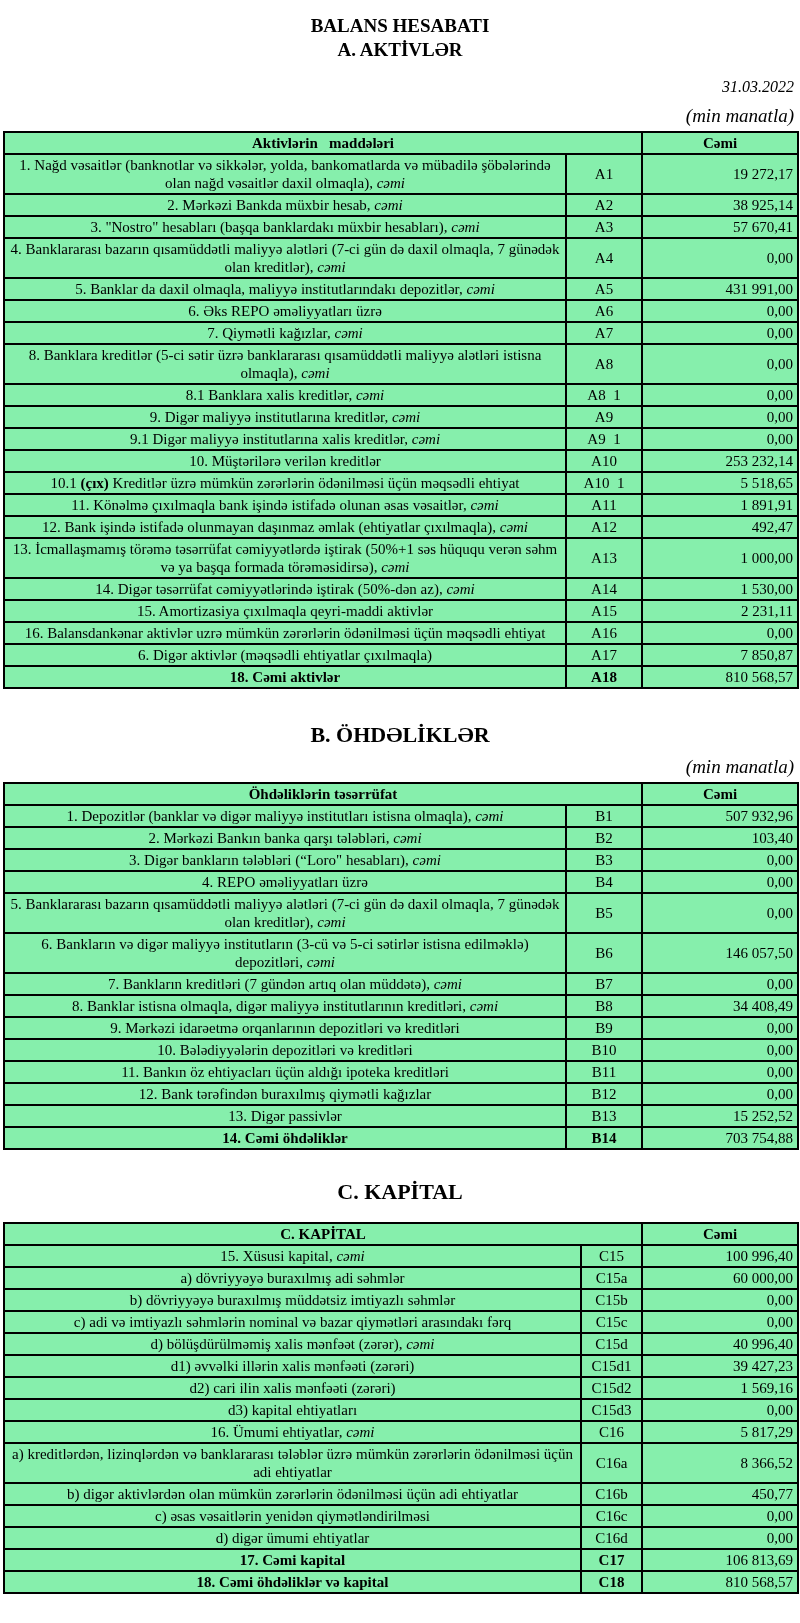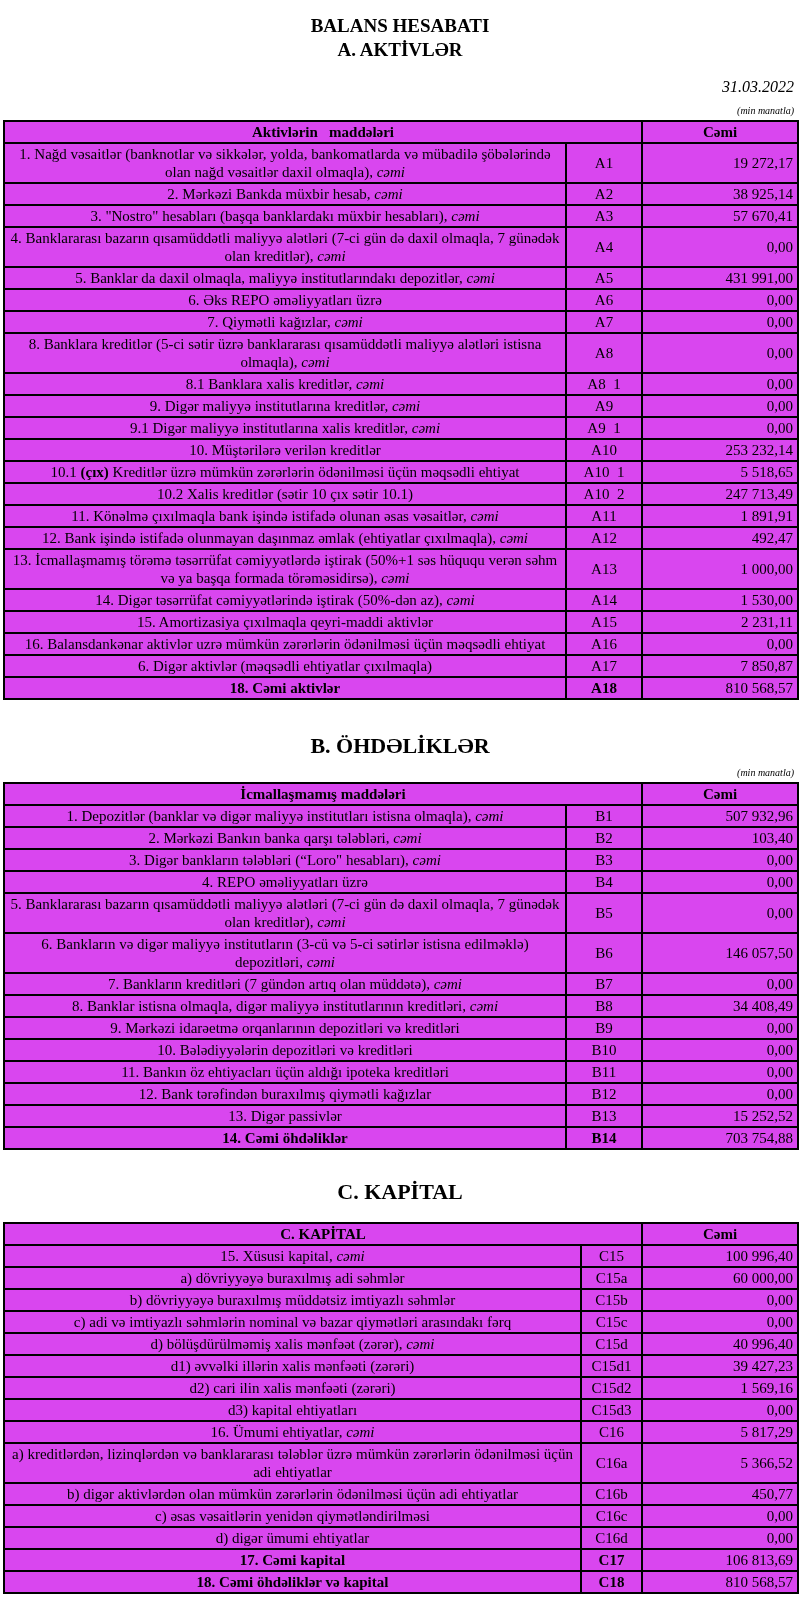--- a/index.html
+++ b/index.html
@@ -25,36 +25,36 @@
     text-align: right;
     font-style: italic;
     padding-right: 6px;
   }
   .report-date {
     margin-top: 16px;
     font-size: 16px;
   }
   .unit-note {
     margin-top: 9px;
-    font-size: 10px;
+    font-size: 19px;
   }
   .section-title {
     text-align: center;
     font-weight: bold;
     font-size: 22px;
     line-height: 24px;
   }
   .section-b-title { margin-top: 34px; }
   .section-c-title { margin-top: 30px; margin-bottom: 18px; }
   table.report {
     border-collapse: collapse;
     table-layout: fixed;
     width: 794px;
     margin: 4px 3px 0 3px;
-    background: #d946ef;
+    background: #86efac;
   }
   table.report th, table.report td {
     border: 2px solid #000000;
     font-size: 15px;
     line-height: 18px;
     padding: 1px 4px;
     vertical-align: middle;
     overflow: hidden;
   }
   table.report th {
@@ -157,25 +157,20 @@
           <td class="cell-label">10. Müştərilərə verilən kreditlər</td>
           <td class="cell-code">A10</td>
           <td class="cell-value">253 232,14</td>
         </tr>
         <tr>
           <td class="cell-label">10.1 <b>(çıx)</b> Kreditlər üzrə mümkün zərərlərin ödənilməsi üçün məqsədli ehtiyat</td>
           <td class="cell-code">A10  1</td>
           <td class="cell-value">5 518,65</td>
         </tr>
         <tr>
-          <td class="cell-label">10.2 Xalis kreditlər (sətir 10 çıx sətir 10.1)</td>
-          <td class="cell-code">A10  2</td>
-          <td class="cell-value">247 713,49</td>
-        </tr>
-        <tr>
           <td class="cell-label">11. Könəlmə çıxılmaqla bank işində istifadə olunan əsas vəsaitlər, <i>cəmi</i></td>
           <td class="cell-code">A11</td>
           <td class="cell-value">1 891,91</td>
         </tr>
         <tr>
           <td class="cell-label">12. Bank işində istifadə olunmayan daşınmaz əmlak (ehtiyatlar çıxılmaqla), <i>cəmi</i></td>
           <td class="cell-code">A12</td>
           <td class="cell-value">492,47</td>
         </tr>
         <tr>
@@ -215,21 +210,21 @@
   <div class="right-italic unit-note">(min manatla)</div>
 
   <table class="report liabilities-table">
     <colgroup>
         <col class="col-label">
         <col class="col-code">
         <col class="col-value">
       </colgroup>
     <thead>
       <tr>
-        <th colspan="2">İcmallaşmamış maddələri</th>
+        <th colspan="2">Öhdəliklərin təsərrüfat</th>
         <th>Cəmi</th>
       </tr>
     </thead>
     <tbody>
         <tr>
           <td class="cell-label">1. Depozitlər (banklar və digər maliyyə institutları istisna olmaqla), <i>cəmi</i></td>
           <td class="cell-code">B1</td>
           <td class="cell-value">507 932,96</td>
         </tr>
         <tr>
@@ -356,21 +351,21 @@
           <td class="cell-value">0,00</td>
         </tr>
         <tr>
           <td class="cell-label">16. Ümumi ehtiyatlar, <i>cəmi</i></td>
           <td class="cell-code">C16</td>
           <td class="cell-value">5 817,29</td>
         </tr>
         <tr>
           <td class="cell-label indent1">a) kreditlərdən, lizinqlərdən və banklararası  tələblər üzrə mümkün zərərlərin ödənilməsi üçün adi ehtiyatlar</td>
           <td class="cell-code">C16a</td>
-          <td class="cell-value">5 366,52</td>
+          <td class="cell-value">8 366,52</td>
         </tr>
         <tr>
           <td class="cell-label indent1">b) digər aktivlərdən olan mümkün zərərlərin ödənilməsi üçün adi ehtiyatlar</td>
           <td class="cell-code">C16b</td>
           <td class="cell-value">450,77</td>
         </tr>
         <tr>
           <td class="cell-label indent1">c) əsas vəsaitlərin yenidən qiymətləndirilməsi</td>
           <td class="cell-code">C16c</td>
           <td class="cell-value">0,00</td>

